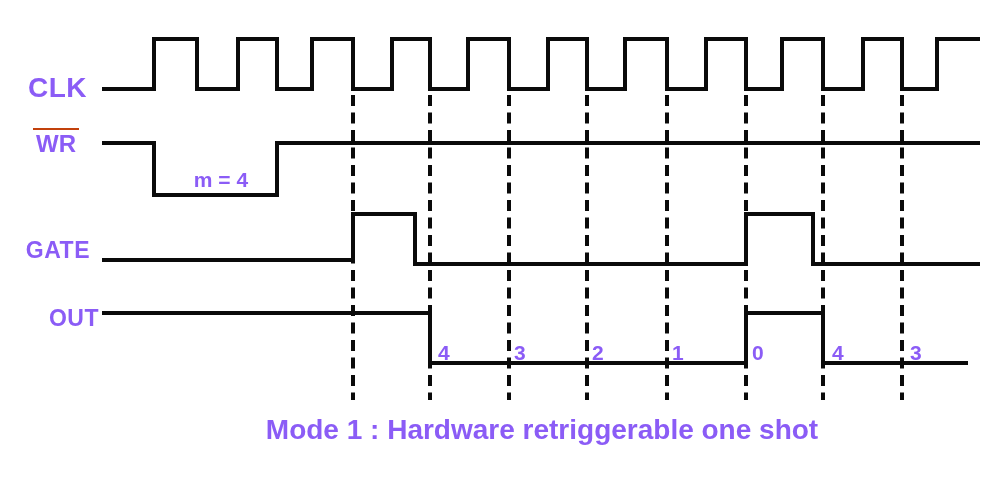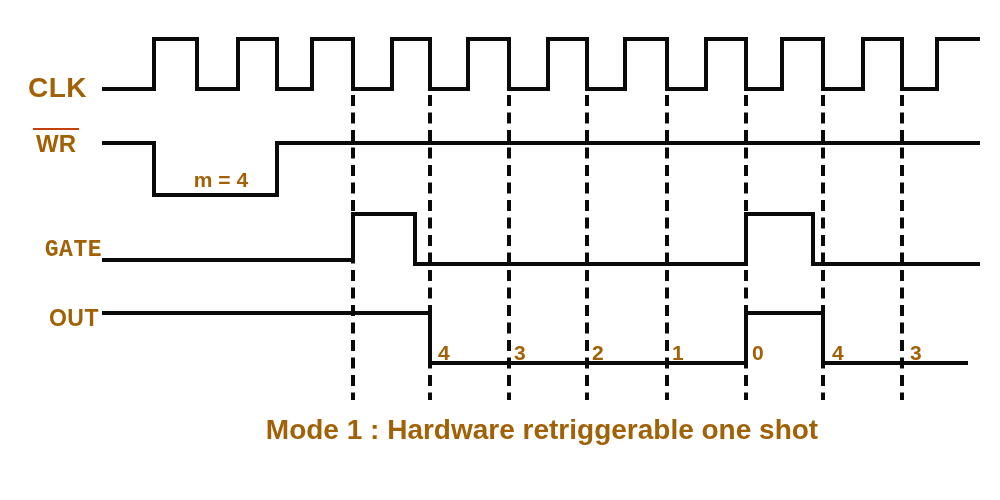--- a/index.html
+++ b/index.html
@@ -20,21 +20,21 @@
     line-height: 1;
     white-space: nowrap;
   }
   #label-clk  { left: 0; width: 87px; top: 74px;  font-size: 28px; letter-spacing: 0.5px; }
   #label-wr   { left: 0; width: 79px; top: 128px; font-size: 24px; }
   #label-wr .ov {
     display: inline-block;
     border-top: 2px solid #c2410c;
     padding: 2px 3px 0 3px;
   }
-  #label-gate { left: 16px; width: 86px; top: 239px; font-size: 23px; letter-spacing: 0.5px; font-family: Liberation Mono, monospace; }
+  #label-gate { left: 4px; width: 86px; top: 239px; font-size: 23px; letter-spacing: 0.5px; }
   #label-out  { left: 16px; width: 83px; top: 307px; font-size: 23px; letter-spacing: 0.5px; }
   #m-annotation {
     position: absolute;
     left: 221px; top: 169px;
     transform: translateX(-50%);
     font-weight: 700;
     font-size: 21px;
     line-height: 1;
     white-space: nowrap;
     text-align: center;
@@ -51,21 +51,21 @@
     transform: translateX(-50%);
     font-weight: 700;
     font-size: 28px;
     line-height: 1;
     white-space: nowrap;
   }
 </style>
 </head>
 <body>
 
-<div id="canvas" style="background: rgb(255, 255, 255); color: #a16207;">
+<div id="canvas" style="background: rgb(255, 255, 255); color: #8b5cf6;">
   <svg id="wave-svg" width="1000" height="500" xmlns="http://www.w3.org/2000/svg">
       <line x1="353" x2="353" y1="95" y2="400" stroke="#0a0a0a" stroke-width="4" stroke-dasharray="11 6.5"></line>
       <line x1="430" x2="430" y1="95" y2="400" stroke="#0a0a0a" stroke-width="4" stroke-dasharray="11 6.5"></line>
       <line x1="509" x2="509" y1="95" y2="400" stroke="#0a0a0a" stroke-width="4" stroke-dasharray="11 6.5"></line>
       <line x1="587" x2="587" y1="95" y2="400" stroke="#0a0a0a" stroke-width="4" stroke-dasharray="11 6.5"></line>
       <line x1="667" x2="667" y1="95" y2="400" stroke="#0a0a0a" stroke-width="4" stroke-dasharray="11 6.5"></line>
       <line x1="746" x2="746" y1="95" y2="400" stroke="#0a0a0a" stroke-width="4" stroke-dasharray="11 6.5"></line>
       <line x1="823" x2="823" y1="95" y2="400" stroke="#0a0a0a" stroke-width="4" stroke-dasharray="11 6.5"></line>
       <line x1="902" x2="902" y1="95" y2="400" stroke="#0a0a0a" stroke-width="4" stroke-dasharray="11 6.5"></line>
       <polyline points="102,89 154,89 154,39 197,39 197,89 238,89 238,39 277,39 277,89 312,89 312,39 353,39 353,89 392,89 392,39 430,39 430,89 468,89 468,39 509,39 509,89 548,89 548,39 587,39 587,89 625,89 625,39 667,39 667,89 706,89 706,39 746,39 746,89 782,89 782,39 823,39 823,89 863,89 863,39 902,39 902,89 937,89 937,39 980,39" fill="none" stroke="#0a0a0a" stroke-width="4" stroke-linejoin="miter" stroke-linecap="butt"></polyline>

